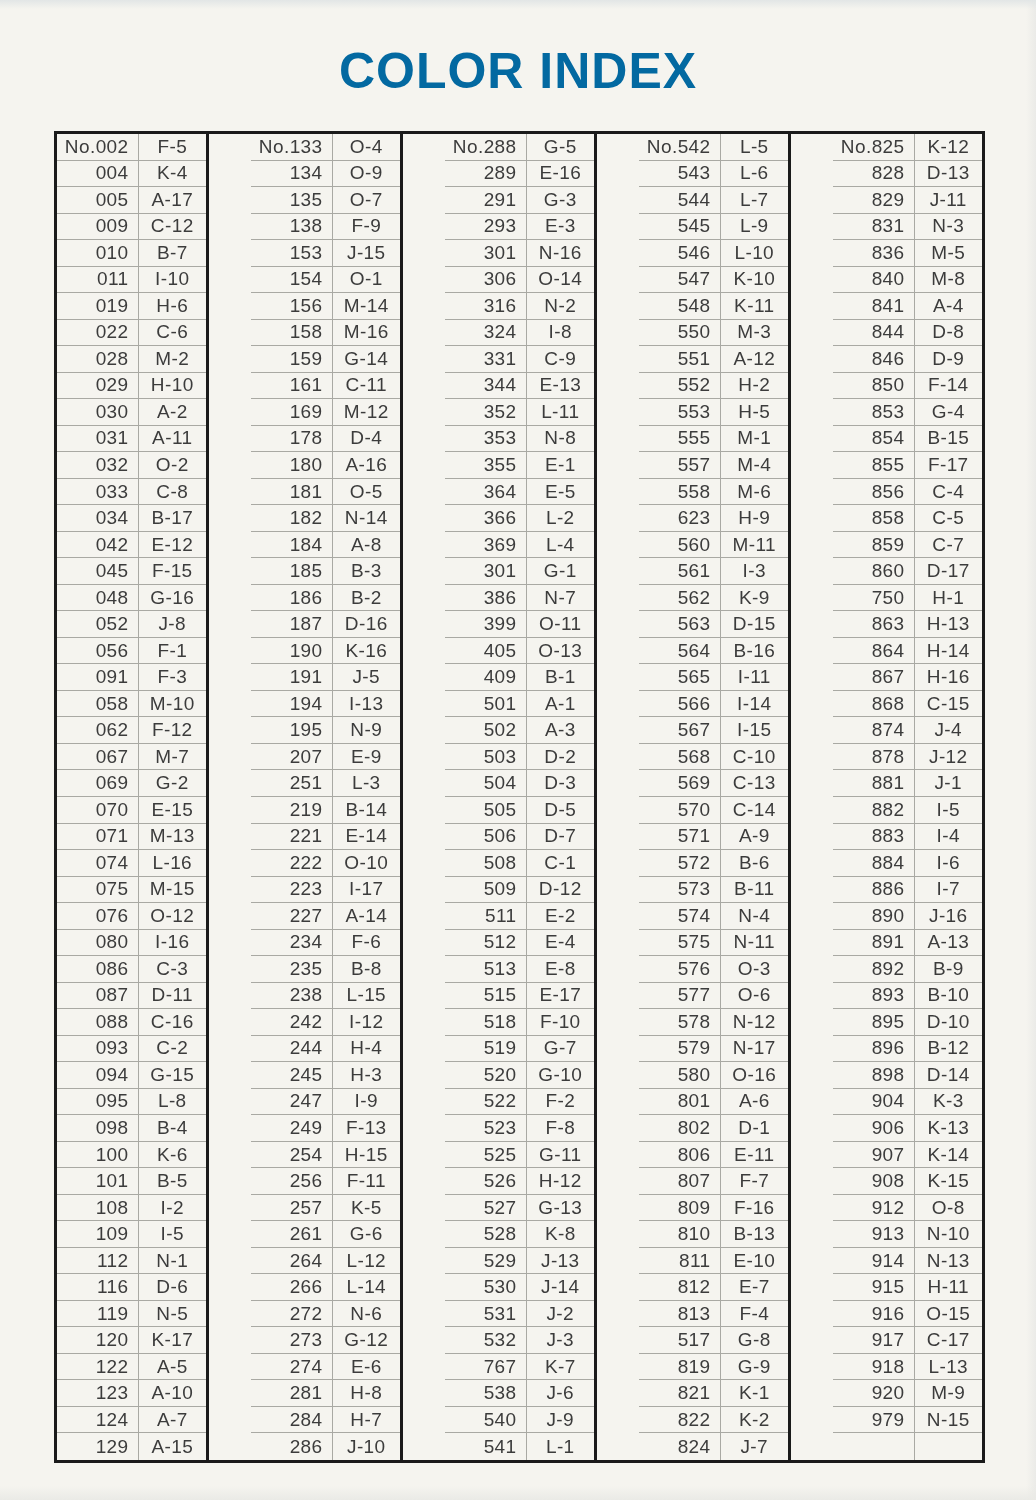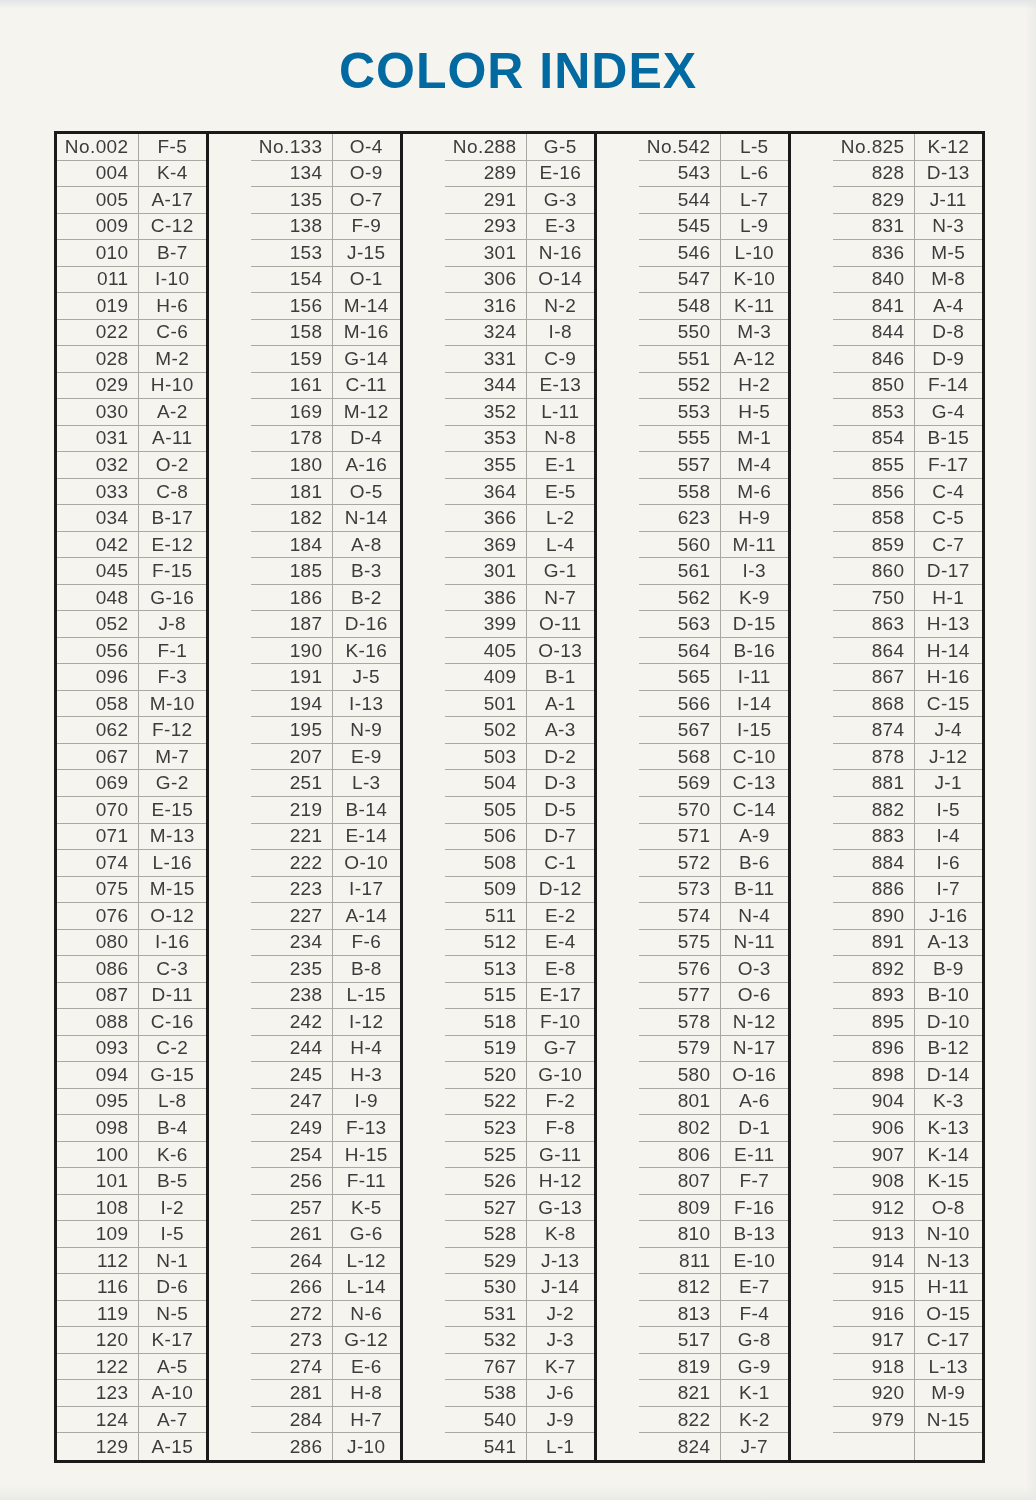--- a/index.html
+++ b/index.html
@@ -118,21 +118,21 @@
       </div>
       <div class="row">
         <div class="cell no">052</div>
         <div class="cell code">J-8</div>
       </div>
       <div class="row">
         <div class="cell no">056</div>
         <div class="cell code">F-1</div>
       </div>
       <div class="row">
-        <div class="cell no">096</div>
+        <div class="cell no">091</div>
         <div class="cell code">F-3</div>
       </div>
       <div class="row">
         <div class="cell no">058</div>
         <div class="cell code">M-10</div>
       </div>
       <div class="row">
         <div class="cell no">062</div>
         <div class="cell code">F-12</div>
       </div>

